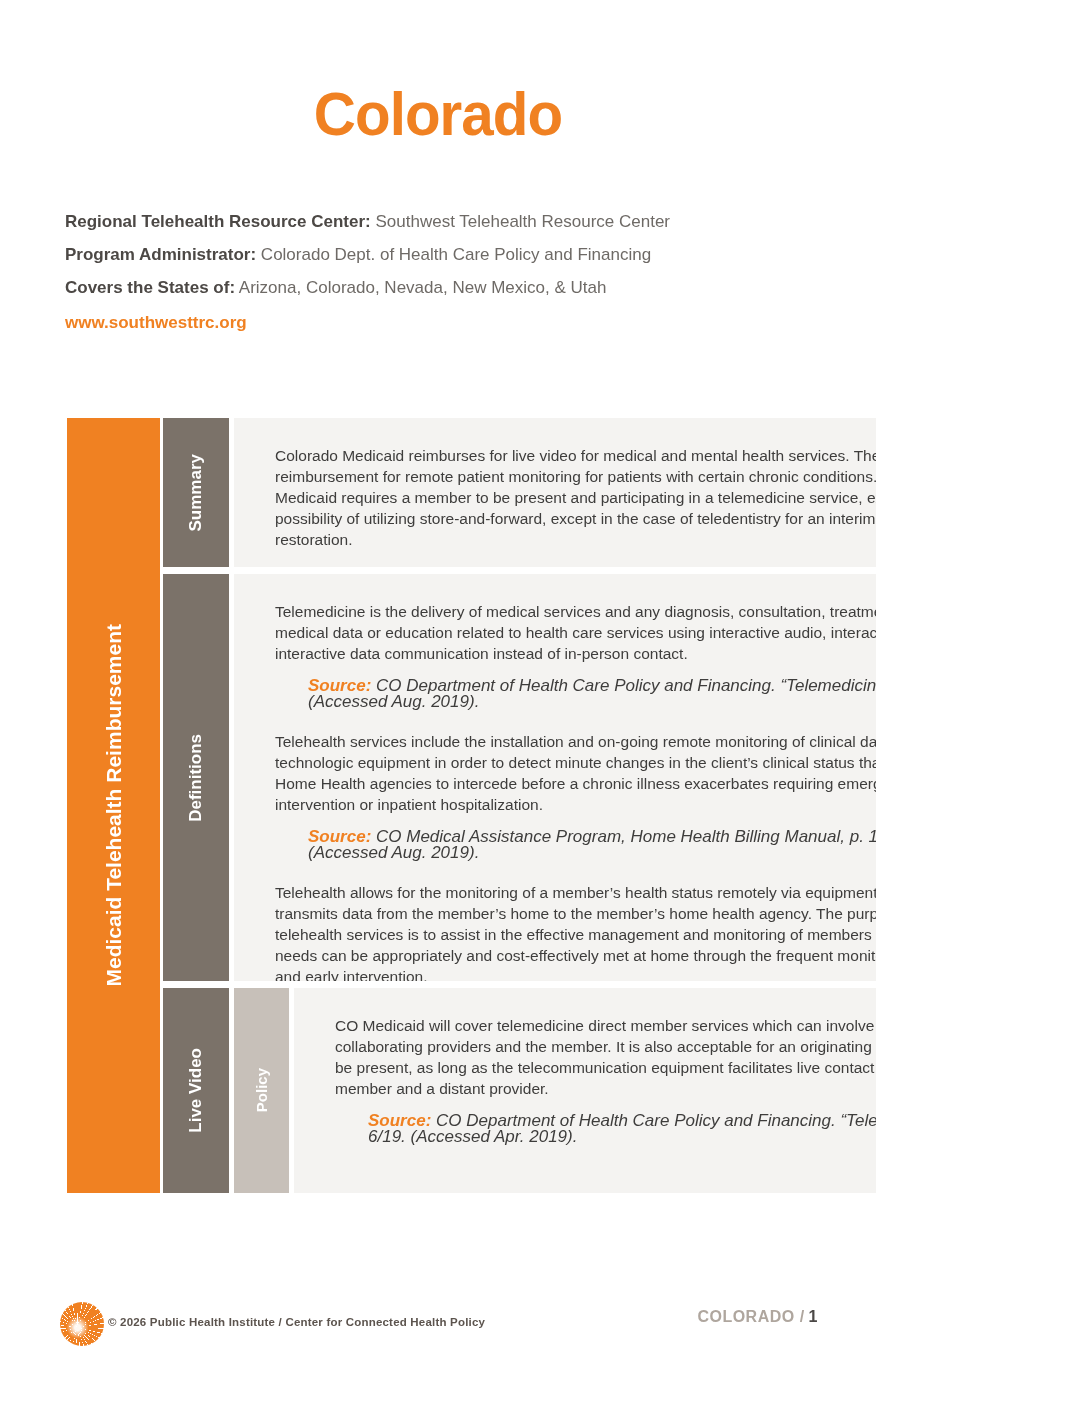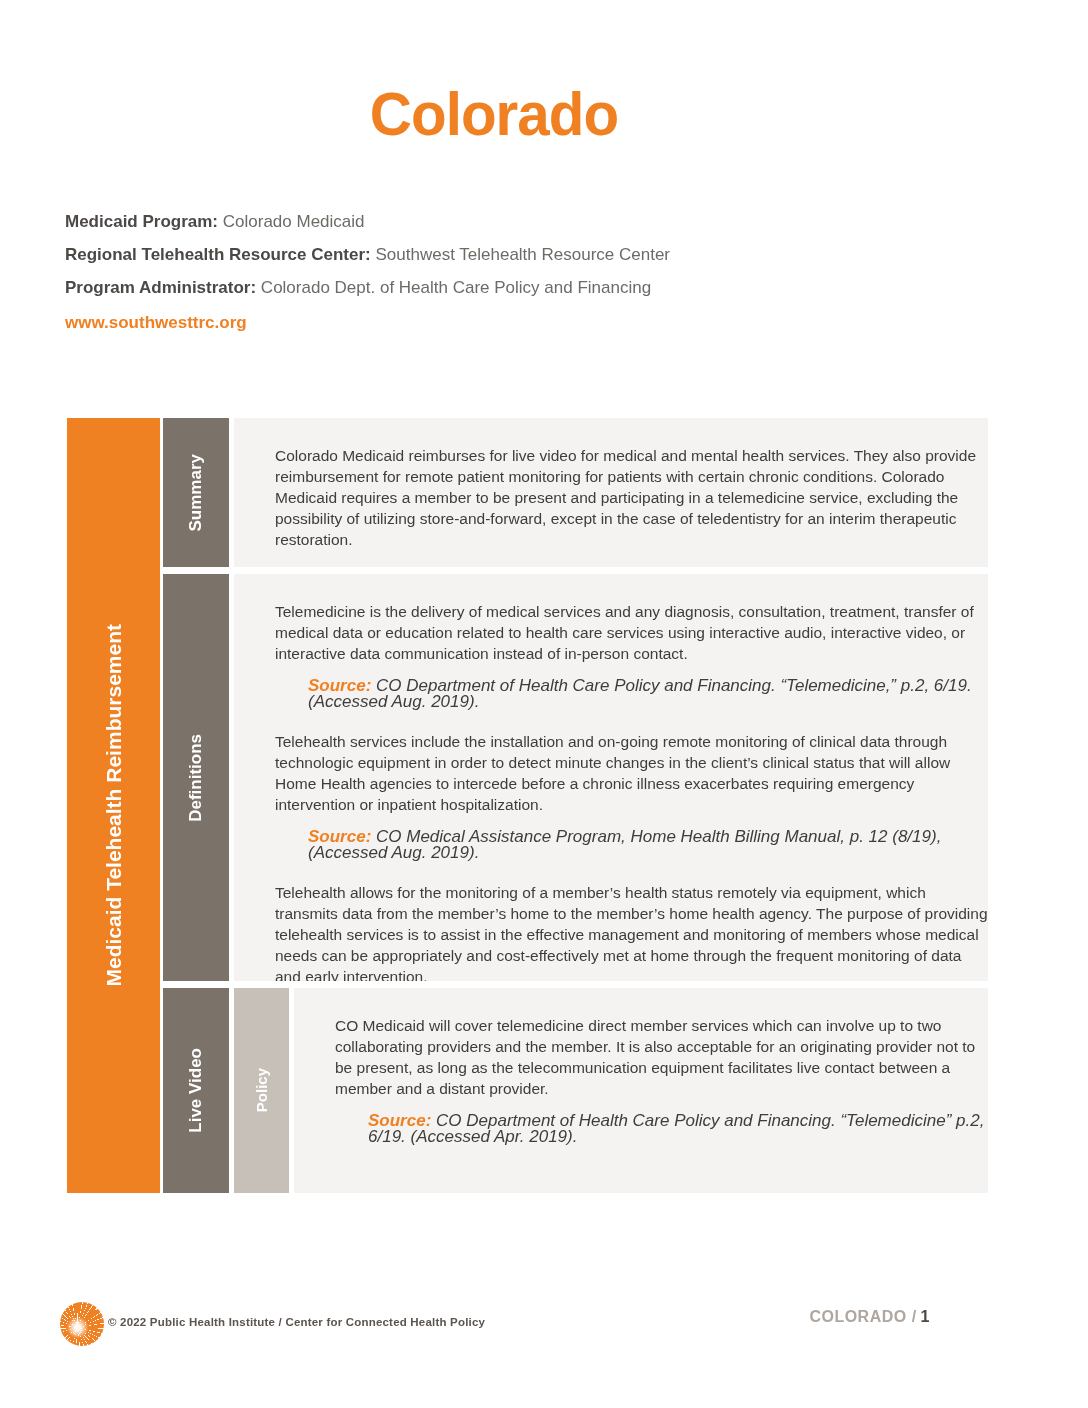--- a/index.html
+++ b/index.html
@@ -1,18 +1,18 @@
 <!DOCTYPE html>
 <html><head>
 <meta charset="utf-8">
 <style>
   html,body{margin:0;padding:0;background:#ffffff;}
   .page{
     position:relative;
-    width:988px;height:1408px;
+    width:876px;height:1408px;
     background:#ffffff;
     font-family:"Liberation Sans", sans-serif;
     overflow:hidden;
   }
   
   .title{
     position:absolute;top:78px;left:0;width:100%;
     margin:0;text-align:center;
     font-size:62px;font-weight:bold;letter-spacing:-1px;
     color:#F08122;
@@ -91,30 +91,30 @@
 </style>
 </head>
 <body>
 
 <div class="page">
 
   <h1 class="title">Colorado</h1>
 
   <div class="header-info">
     <div class="info-line">
-      <span class="info-label">Medicaid Program:</span>
-      <span class="info-value">Colorado Medicaid</span>
-    </div>
-    <div class="info-line">
       <span class="info-label">Regional Telehealth Resource Center:</span>
       <span class="info-value">Southwest Telehealth Resource Center</span>
     </div>
     <div class="info-line">
       <span class="info-label">Program Administrator:</span>
       <span class="info-value">Colorado Dept. of Health Care Policy and Financing</span>
+    </div>
+    <div class="info-line">
+      <span class="info-label">Covers the States of:</span>
+      <span class="info-value">Arizona, Colorado, Nevada, New Mexico, &amp; Utah</span>
     </div>
     <a class="info-link">www.southwesttrc.org</a>
   </div>
 
   <div class="tbl">
     <div class="sidebar">
       <span class="v-label">Medicaid Telehealth Reimbursement</span>
     </div>
     <div class="rows">
 
@@ -160,19 +160,19 @@
             <span class="source-text">CO Department of Health Care Policy and Financing.  “Telemedicine” p.2, 6/19.  (Accessed Apr. 2019).</span>
           </div>
         </div>
       </div>
 
     </div>
   </div>
 
   <div class="footer">
     <div class="logo"></div>
-    <div class="copyright">© 2022 Public Health Institute / Center for Connected Health Policy</div>
+    <div class="copyright">© 2026 Public Health Institute / Center for Connected Health Policy</div>
     <div class="footer-right">
       <span class="footer-state">COLORADO /</span><span class="footer-page">1</span>
     </div>
   </div>
 
 </div>
 
 </body></html>

